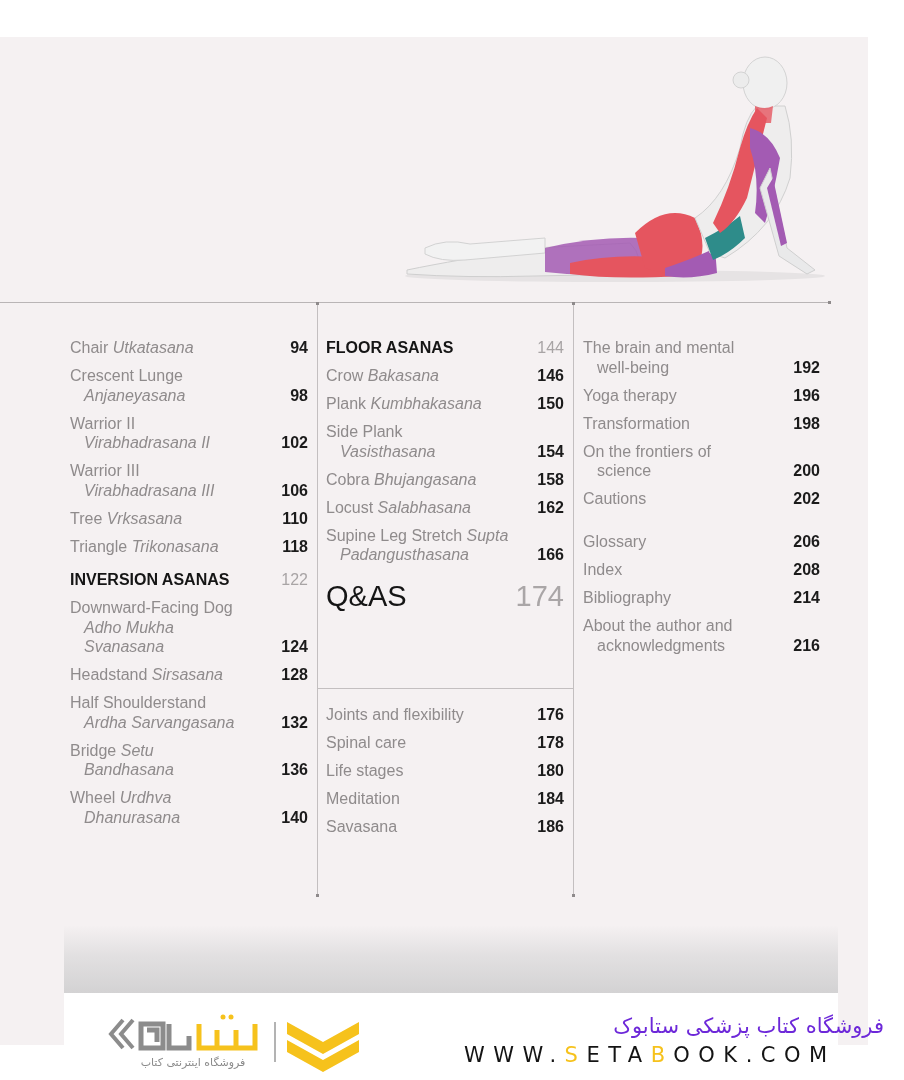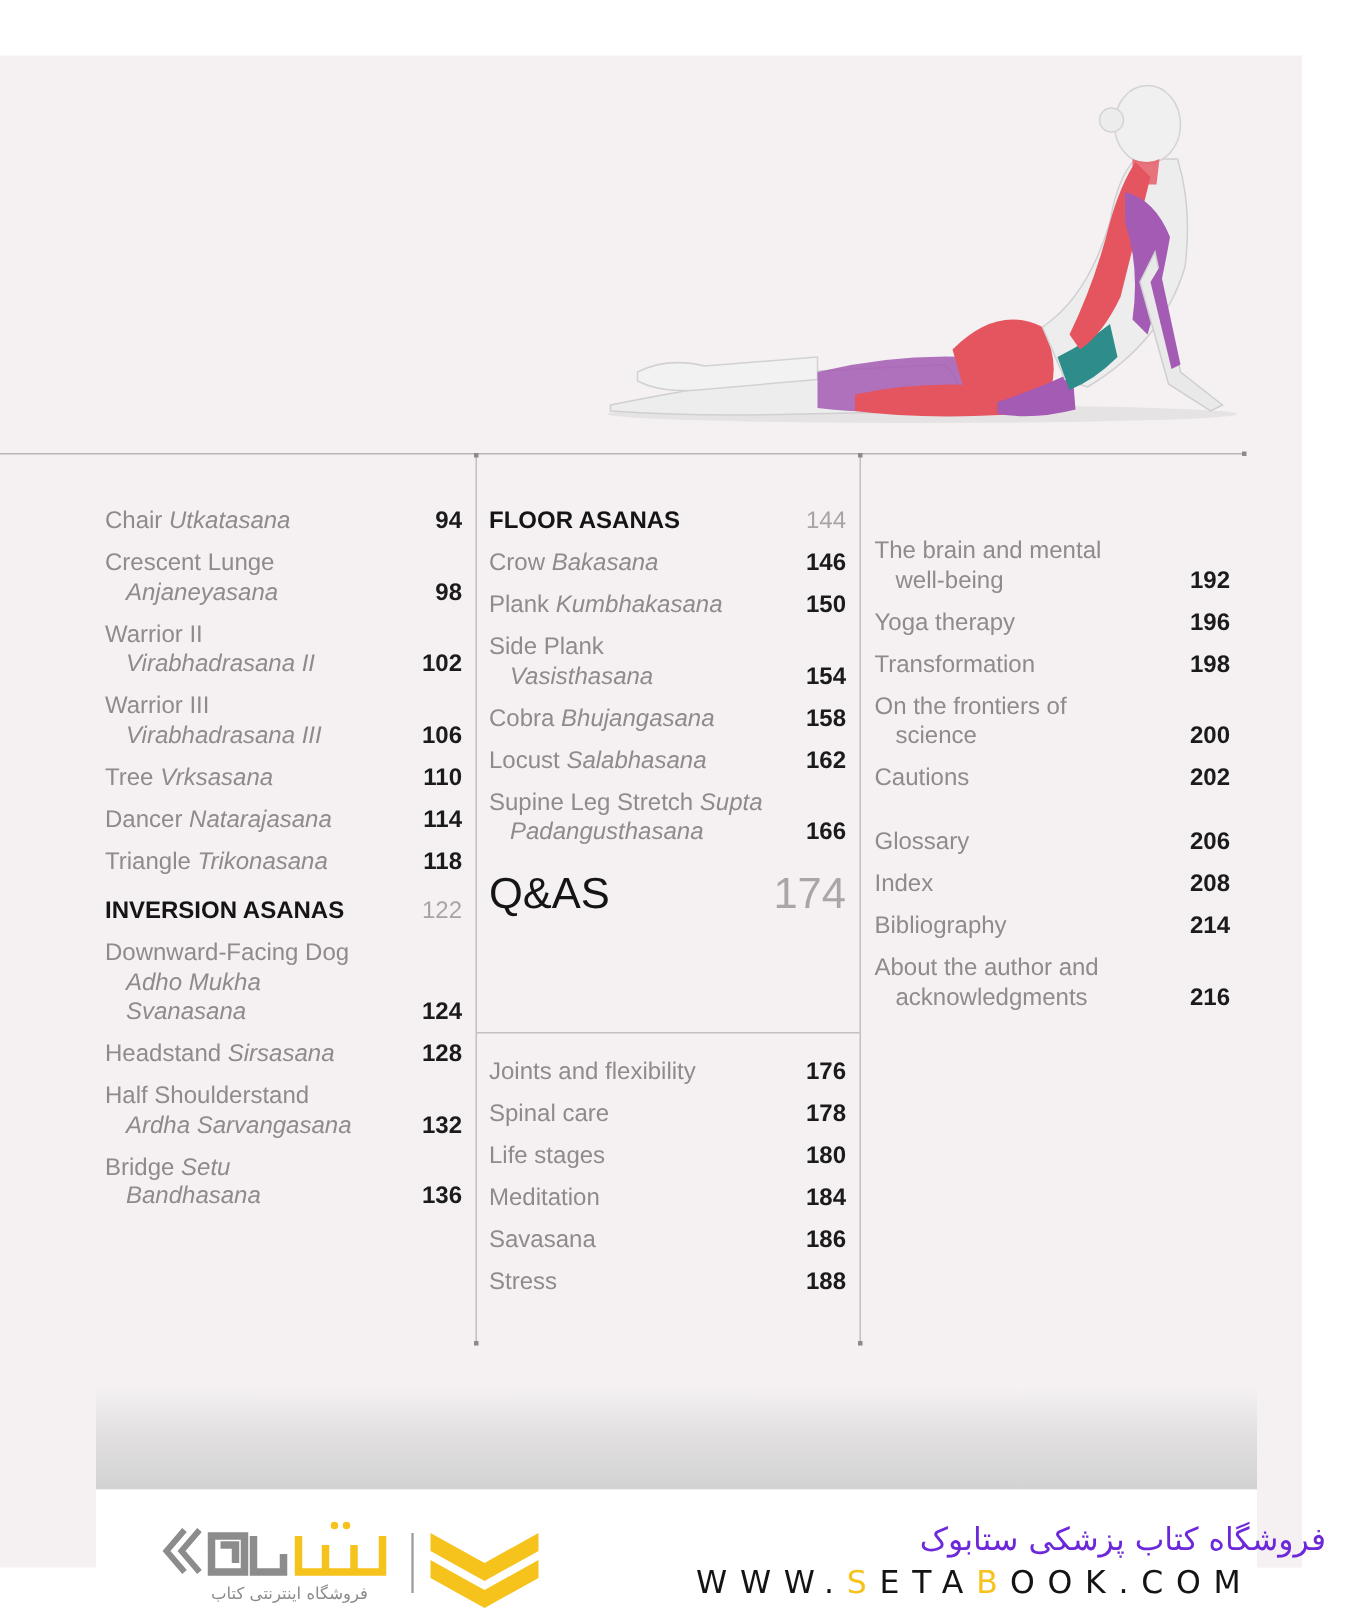--- a/index.html
+++ b/index.html
@@ -85,25 +85,20 @@
   <div class="entry">
     <span>Warrior III</span>
     <span class="it cont">Virabhadrasana III</span>
     <span class="pg">106</span>
   </div>
   <div class="entry">
     <span>Tree</span>
     <span class="it">Vrksasana</span>
     <span class="pg">110</span>
   </div>
-  <div class="entry">
-    <span>Dancer</span>
-    <span class="it">Natarajasana</span>
-    <span class="pg">114</span>
-  </div>
   <div class="entry" style="margin-bottom:14px;">
     <span>Triangle</span>
     <span class="it">Trikonasana</span>
     <span class="pg">118</span>
   </div>
 
   <div class="section">
     <span>INVERSION ASANAS</span>
     <span class="pg">122</span>
   </div>
@@ -122,20 +117,26 @@
     <span>Half Shoulderstand</span>
     <span class="it cont">Ardha Sarvangasana</span>
     <span class="pg">132</span>
   </div>
   <div class="entry">
     <span>Bridge</span>
     <span class="it">Setu</span>
     <span class="it cont">Bandhasana</span>
     <span class="pg">136</span>
   </div>
+  <div class="entry">
+    <span>Wheel</span>
+    <span class="it">Urdhva</span>
+    <span class="it cont">Dhanurasana</span>
+    <span class="pg">140</span>
+  </div>
 </div>
 
 <div class="col" style="left:326px; width:238px;">
   <div class="section">
     <span>FLOOR ASANAS</span>
     <span class="pg">144</span>
   </div>
   <div class="entry">
     <span>Crow</span>
     <span class="it">Bakasana</span>
@@ -190,27 +191,23 @@
     <span class="pg">180</span>
   </div>
   <div class="entry">
     <span>Meditation</span>
     <span class="pg">184</span>
   </div>
   <div class="entry">
     <span>Savasana</span>
     <span class="pg">186</span>
   </div>
-  <div class="entry">
-    <span>Stress</span>
-    <span class="pg">188</span>
-  </div>
-</div>
-
-<div class="col" style="left:583px; width:237px;margin-top:20px;">
+</div>
+
+<div class="col" style="left:583px; width:237px;">
   <div class="entry">
     <span>The brain and mental</span>
     <span class="cont">well-being</span>
     <span class="pg">192</span>
   </div>
   <div class="entry">
     <span>Yoga therapy</span>
     <span class="pg">196</span>
   </div>
   <div class="entry">

